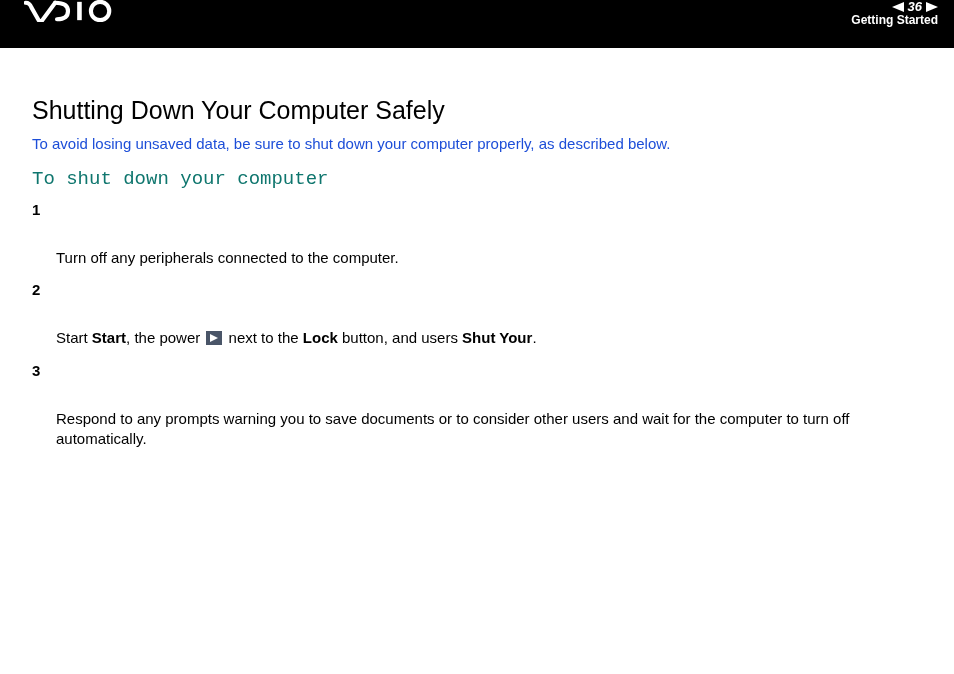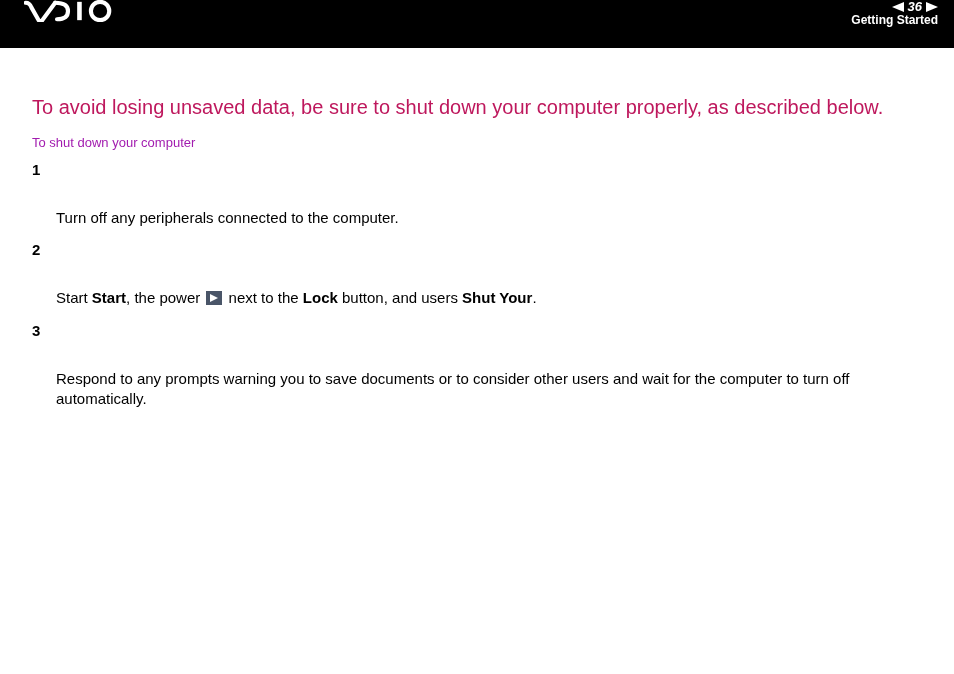--- a/index.html
+++ b/index.html
@@ -57,29 +57,30 @@
     .content {
       padding: 48px 32px 0 32px;
     }
     .page-title {
       font-size: 25px;
       font-weight: normal;
       margin-bottom: 10px;
       color: #000;
     }
     .intro-text {
-      font-size: 20px;
+      font-size: 15px;
       margin-bottom: 16px;
-      color: #be185d;
+      color: #1d4ed8;
     }
     .subheading {
-      font-size: 13px;
-      color: #a21caf;
+      font-size: 19px;
+      color: #0f766e;
       font-weight: normal;
       margin-bottom: 10px;
+      font-family: Liberation Mono, monospace;
     }
     .steps {
       list-style: none;
     }
     .step {
       display: flex;
       margin-bottom: 12px;
       font-size: 15px;
       line-height: 1.35;
     }
@@ -137,20 +138,21 @@
         <svg width="12" height="10" viewBox="0 0 12 10">
             <polygon points="12,5 0,0 0,10" fill="white"></polygon>
           </svg>
       </span>
     </div>
     <div class="section-label">Getting Started</div>
   </div>
 </div>
 
 <div class="content">
+  <h1 class="page-title">Shutting Down Your Computer Safely</h1>
   <p class="intro-text">To avoid losing unsaved data, be sure to shut down your computer properly, as described below.</p>
   <h2 class="subheading">To shut down your computer</h2>
   <ol class="steps">
     <li class="step">
       <span class="step-number">1</span>
       <span class="step-text">Turn off any peripherals connected to the computer.</span>
     </li>
     <li class="step">
       <span class="step-number">2</span>
       <span class="step-text">

